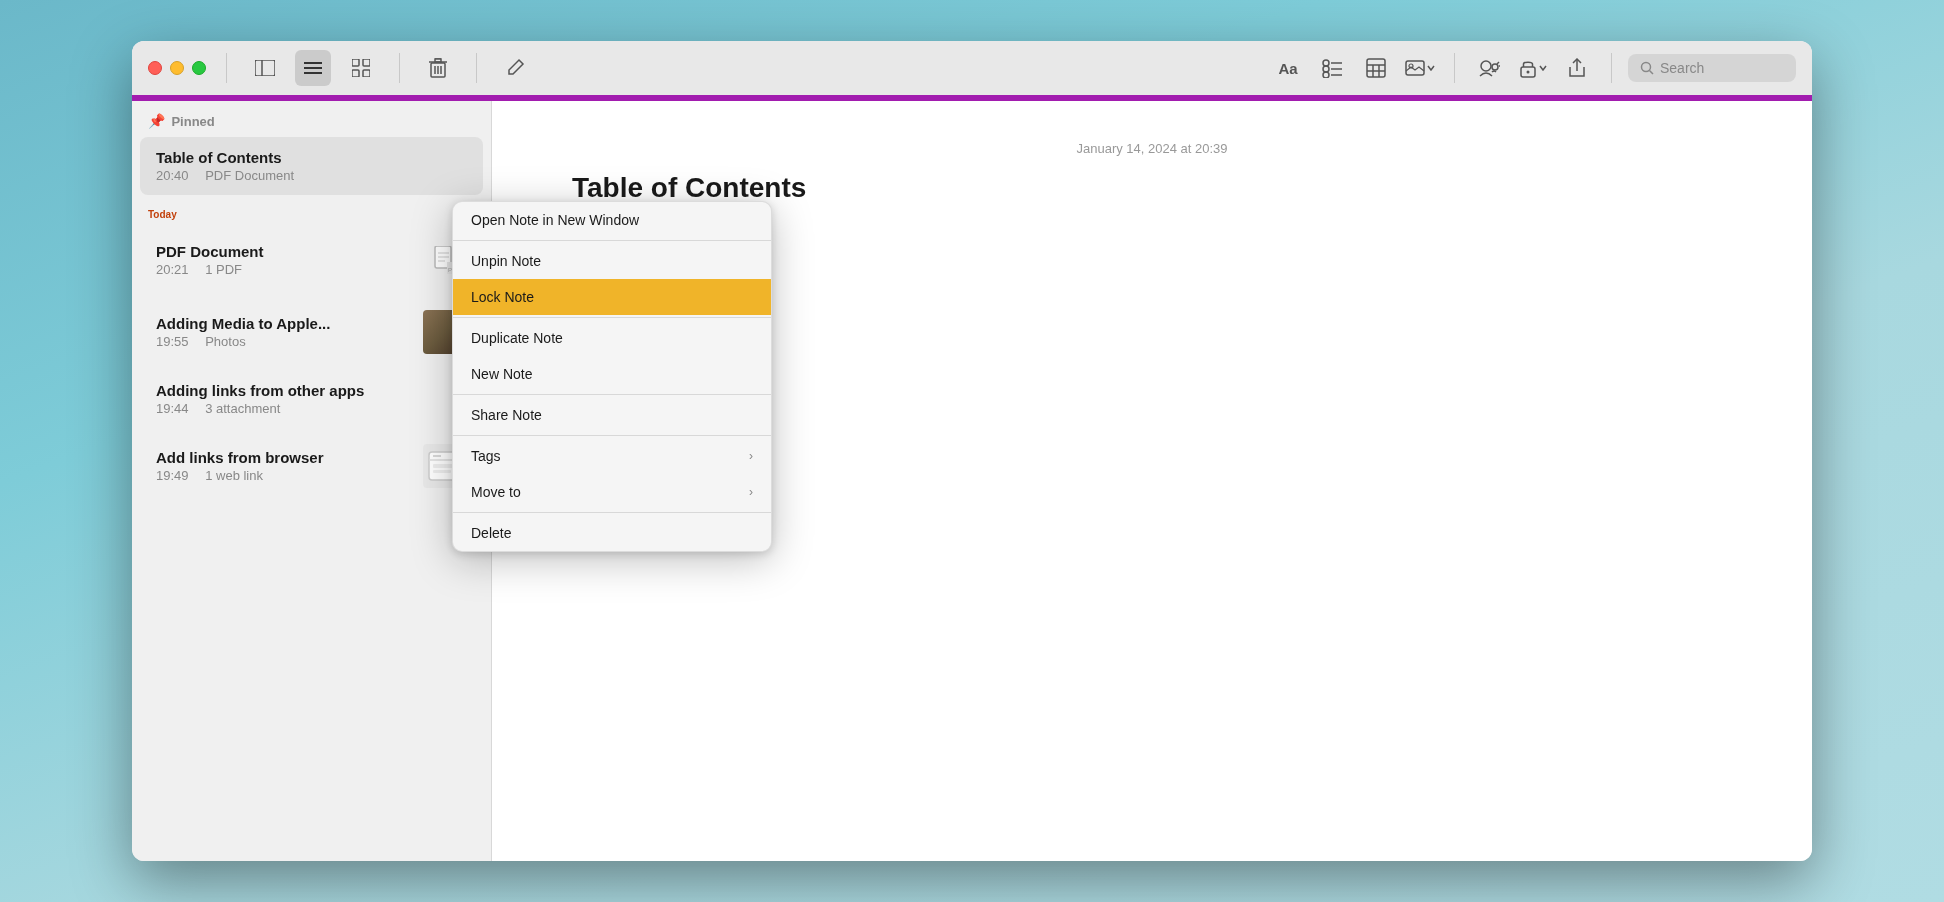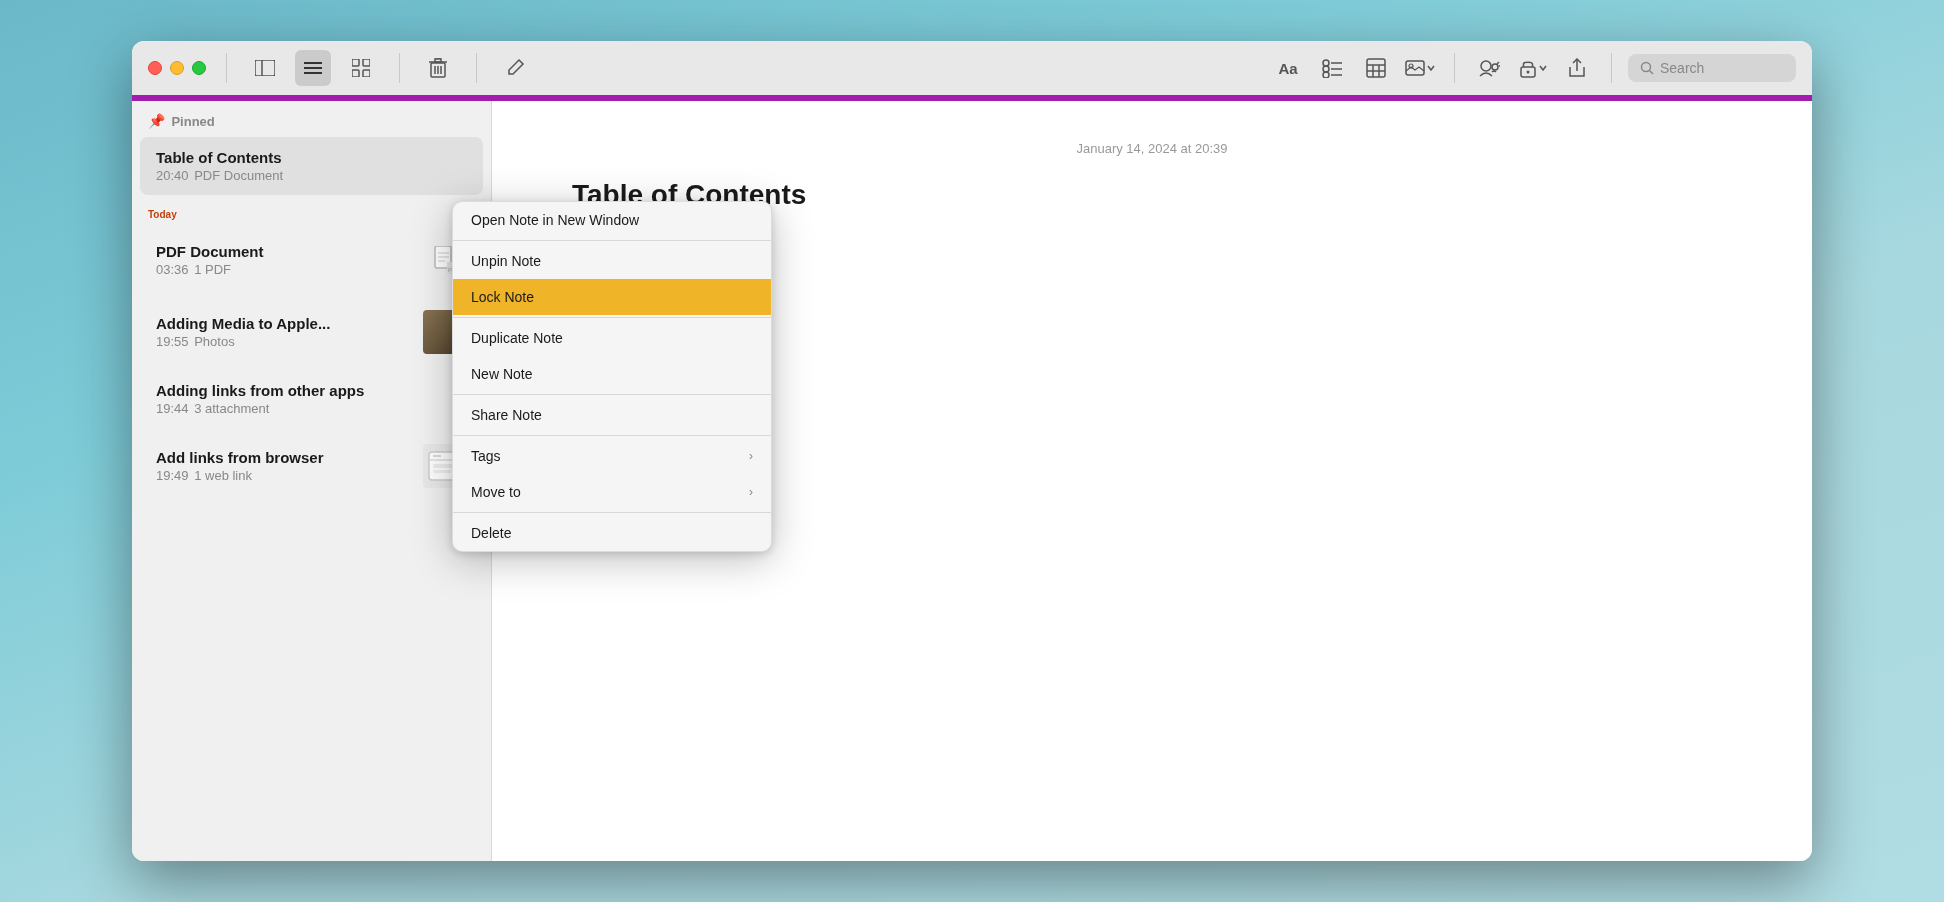--- a/index.html
+++ b/index.html
@@ -155,21 +155,21 @@
       color: #1a1a1a;
       margin-bottom: 2px;
     }
 
     .note-meta {
       font-size: 13px;
       color: #888;
     }
 
     .note-meta .time {
-      margin-right: 2px;
+      margin-right: 13px;
     }
 
     .note-thumb {
       width: 44px;
       height: 44px;
       border-radius: 4px;
       background: #ccc;
       flex-shrink: 0;
       display: flex;
       align-items: center;
@@ -201,21 +201,21 @@
       background: white;
       padding: 40px 80px;
       overflow-y: auto;
       position: relative;
     }
 
     .note-date {
       text-align: center;
       color: #999;
       font-size: 13px;
-      margin-bottom: 23px;
+      margin-bottom: 16px;
     }
 
     .note-main-title {
       font-size: 28px;
       font-weight: 700;
       color: #1a1a1a;
       margin-bottom: 20px;
     }
 
     .note-body-link {
@@ -443,21 +443,21 @@
 
       <div class="today-header">
         <span>Today</span>
       </div>
 
       <div class="note-item">
         <div class="note-item-row">
           <div class="note-item-text">
             <div class="note-title">PDF Document</div>
             <div class="note-meta">
-              <span class="time">03:36</span>
+              <span class="time">20:21</span>
               <span>1 PDF</span>
             </div>
           </div>
           <div class="note-thumb thumb-pdf">
             <svg width="24" height="28" viewBox="0 0 24 28" fill="none">
               <rect x="2" y="0" width="16" height="22" rx="2" stroke="#bbb" stroke-width="1.5" fill="white"></rect>
               <line x1="5" y1="7" x2="16" y2="7" stroke="#ddd" stroke-width="1.5"></line>
               <line x1="5" y1="11" x2="16" y2="11" stroke="#ddd" stroke-width="1.5"></line>
               <line x1="5" y1="15" x2="12" y2="15" stroke="#ddd" stroke-width="1.5"></line>
               <path d="M14 16L22 16L22 28L14 28Z" fill="#e8e8e8" rx="2"></path>

